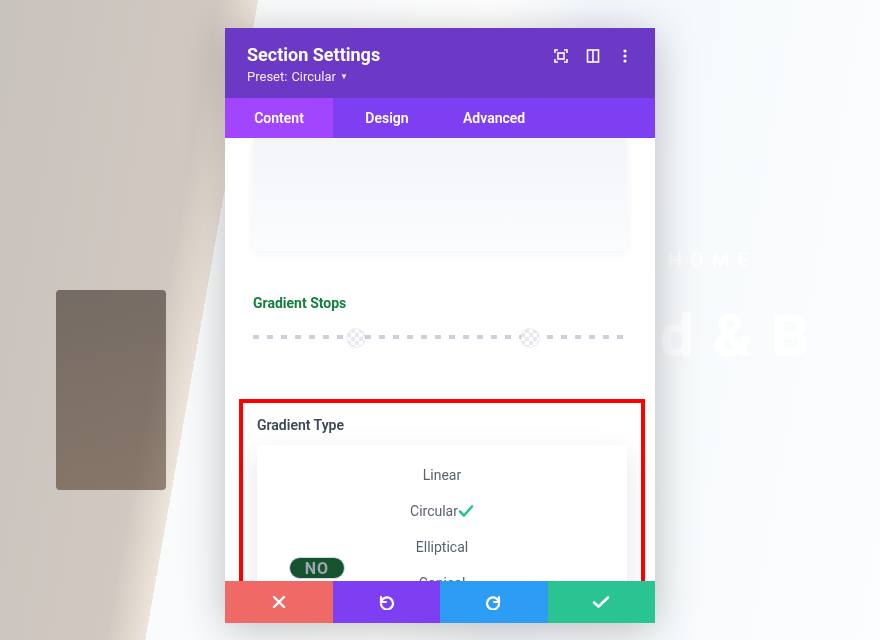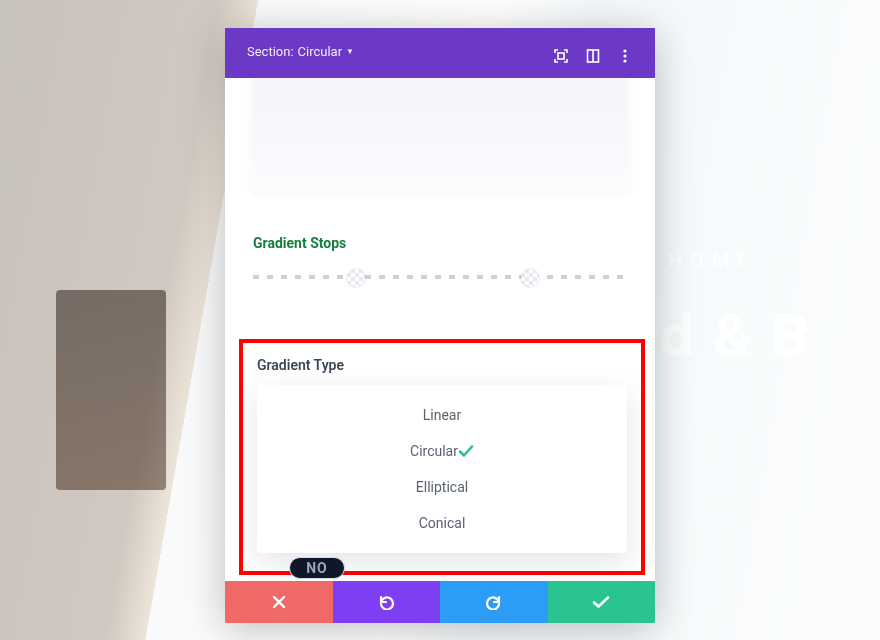--- a/index.html
+++ b/index.html
@@ -80,22 +80,22 @@
       background:#fff; border-radius:4px; padding:12px 0;
       box-shadow:0 10px 30px rgba(30,40,70,0.12);
     }
     .dropdown-item {
       padding:10px 28px; font-size:14px; color:#5a6270;
       display:flex; align-items:center; justify-content:center; cursor:pointer;
     }
     .check { color:#29c492; }
     .no-pill {
       position:absolute; left:64px; bottom:2px; width:56px; height:22px;
-      border:1px solid #d6dae1; border-radius:12px; background:#0f172a;
-      color:#9ea7b3; font-size:14px; font-weight:700; letter-spacing:1px;
+      border:1px solid #d6dae1; border-radius:12px; background:#14532d;
+      color:#9ea7b3; font-size:16px; font-weight:700; letter-spacing:1px;
       display:flex; align-items:center; justify-content:center;
     }
     .panel-footer {
       display:flex; height:42px;
     }
     .footer-btn {
       flex:1; display:flex; align-items:center; justify-content:center;
       color:#fff; cursor:pointer; font-size:16px;
     }
     .footer-cancel { background:#ef6a66; }
@@ -109,22 +109,23 @@
 
 <div class="bg"></div>
 <div class="bg-furniture"></div>
 <div class="bg-text-small">HOME</div>
 <div class="bg-text">d &amp; B</div>
 
 <div class="panel">
 
   <div class="panel-header">
     <div class="panel-header-left">
+      <div class="panel-title">Section Settings</div>
       <div class="panel-preset">
-        <span>Section:</span>
+        <span>Preset:</span>
         <span>Circular</span>
         <span class="panel-preset-caret">▼</span>
       </div>
     </div>
     <div class="panel-header-icons">
       <div class="header-icon">
         <svg width="16" height="16" viewBox="0 0 16 16" fill="none" stroke="#fff" stroke-width="1.6">
           <rect x="5" y="5" width="6" height="6"></rect>
           <path d="M2 5V2h3M14 5V2h-3M2 11v3h3M14 11v3h-3"></path>
         </svg>
@@ -138,20 +139,25 @@
       <div class="header-icon">
         <svg width="4" height="16" viewBox="0 0 4 16" fill="#fff">
           <circle cx="2" cy="3" r="1.6"></circle>
             <circle cx="2" cy="8" r="1.6"></circle>
             <circle cx="2" cy="13" r="1.6"></circle>
         </svg>
       </div>
     </div>
   </div>
 
+  <div class="tabs">
+    <div class="tab active">Content</div>
+    <div class="tab">Design</div>
+    <div class="tab tab-advanced">Advanced</div>
+  </div>
 
   <div class="panel-body">
     <div class="gradient-preview"></div>
 
     <div class="section-label">Gradient Stops</div>
     <div class="gradient-track">
       <div class="dash-row"></div>
       <div class="stop-handle stop-1"></div>
       <div class="stop-handle stop-2"></div>
     </div>

